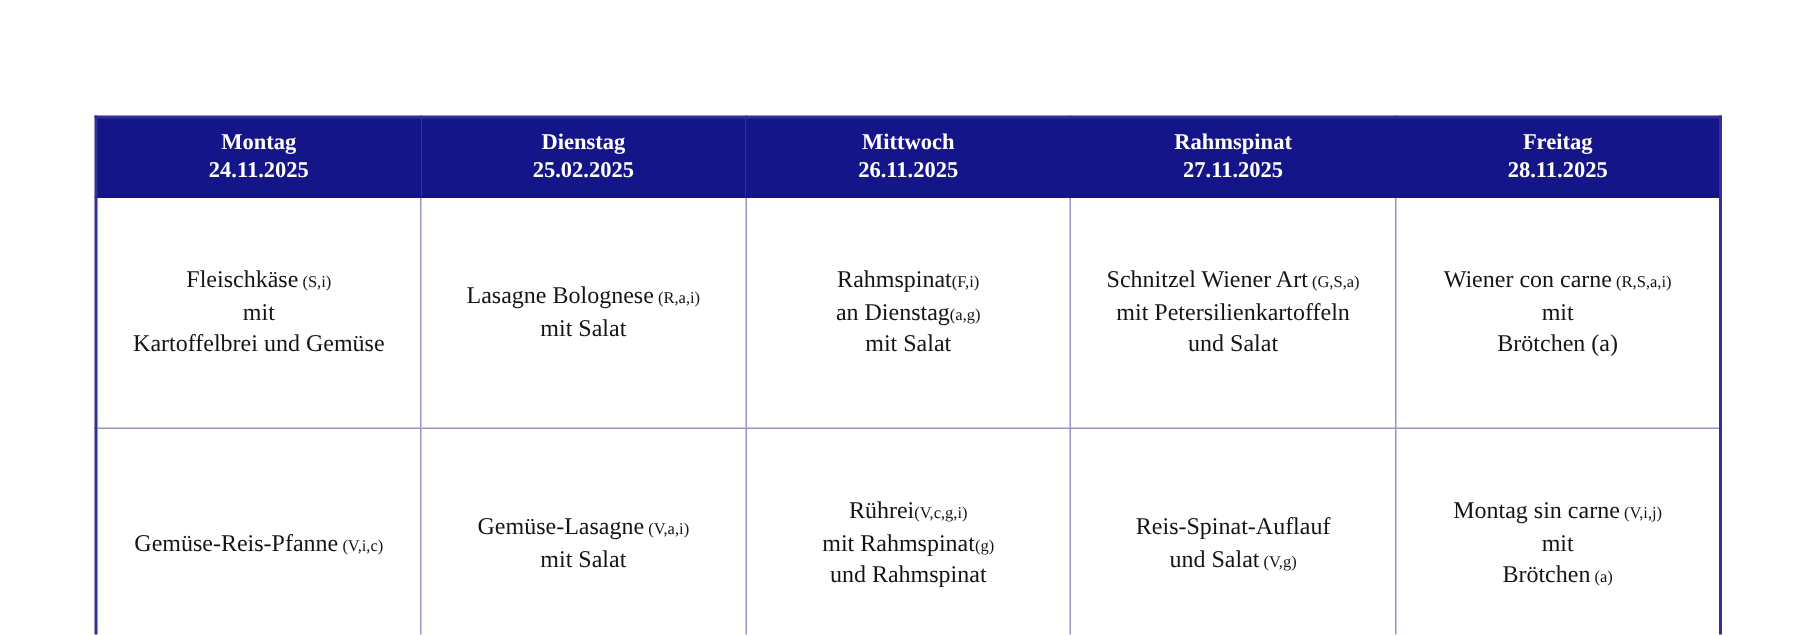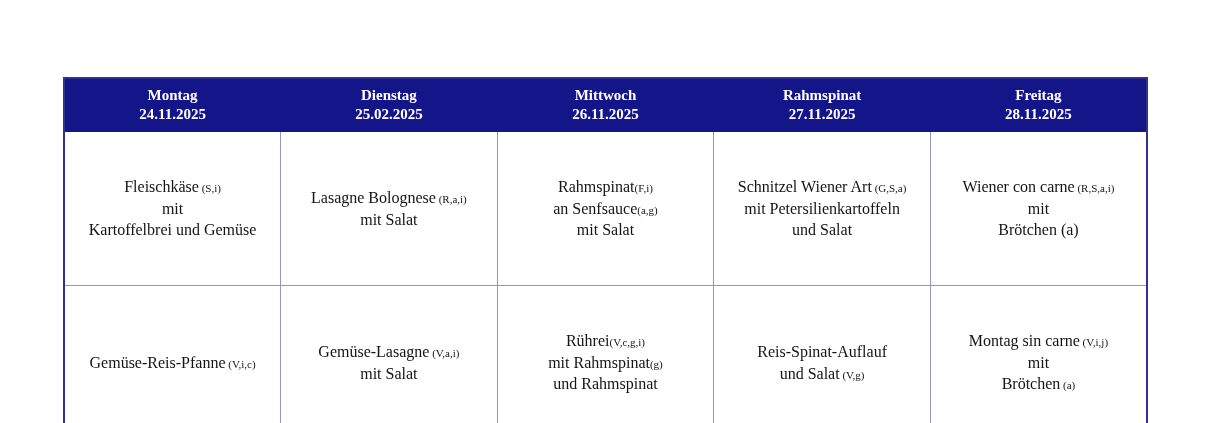--- a/index.html
+++ b/index.html
@@ -92,21 +92,21 @@
           <div class="line"><span>Fleischkäse</span><span class="code">&nbsp;(S,i)</span></div>
           <div class="line"><span>mit</span></div>
           <div class="line"><span>Kartoffelbrei und Gemüse</span></div>
         </td>
         <td>
           <div class="line"><span>Lasagne Bolognese</span><span class="code">&nbsp;(R,a,i)</span></div>
           <div class="line"><span>mit Salat</span></div>
         </td>
         <td>
           <div class="line"><span>Rahmspinat</span><span class="code">(F,i)</span></div>
-          <div class="line"><span>an Senfsauce</span><span class="code">(a,g)</span></div>
+          <div class="line"><span>an Dienstag</span><span class="code">(a,g)</span></div>
           <div class="line"><span>mit Salat</span></div>
         </td>
         <td>
           <div class="line"><span>Schnitzel Wiener Art</span><span class="code">&nbsp;(G,S,a)</span></div>
           <div class="line"><span>mit Petersilienkartoffeln</span></div>
           <div class="line"><span>und Salat</span></div>
         </td>
         <td>
           <div class="line"><span>Wiener con carne</span><span class="code">&nbsp;(R,S,a,i)</span></div>
           <div class="line"><span>mit</span></div>

